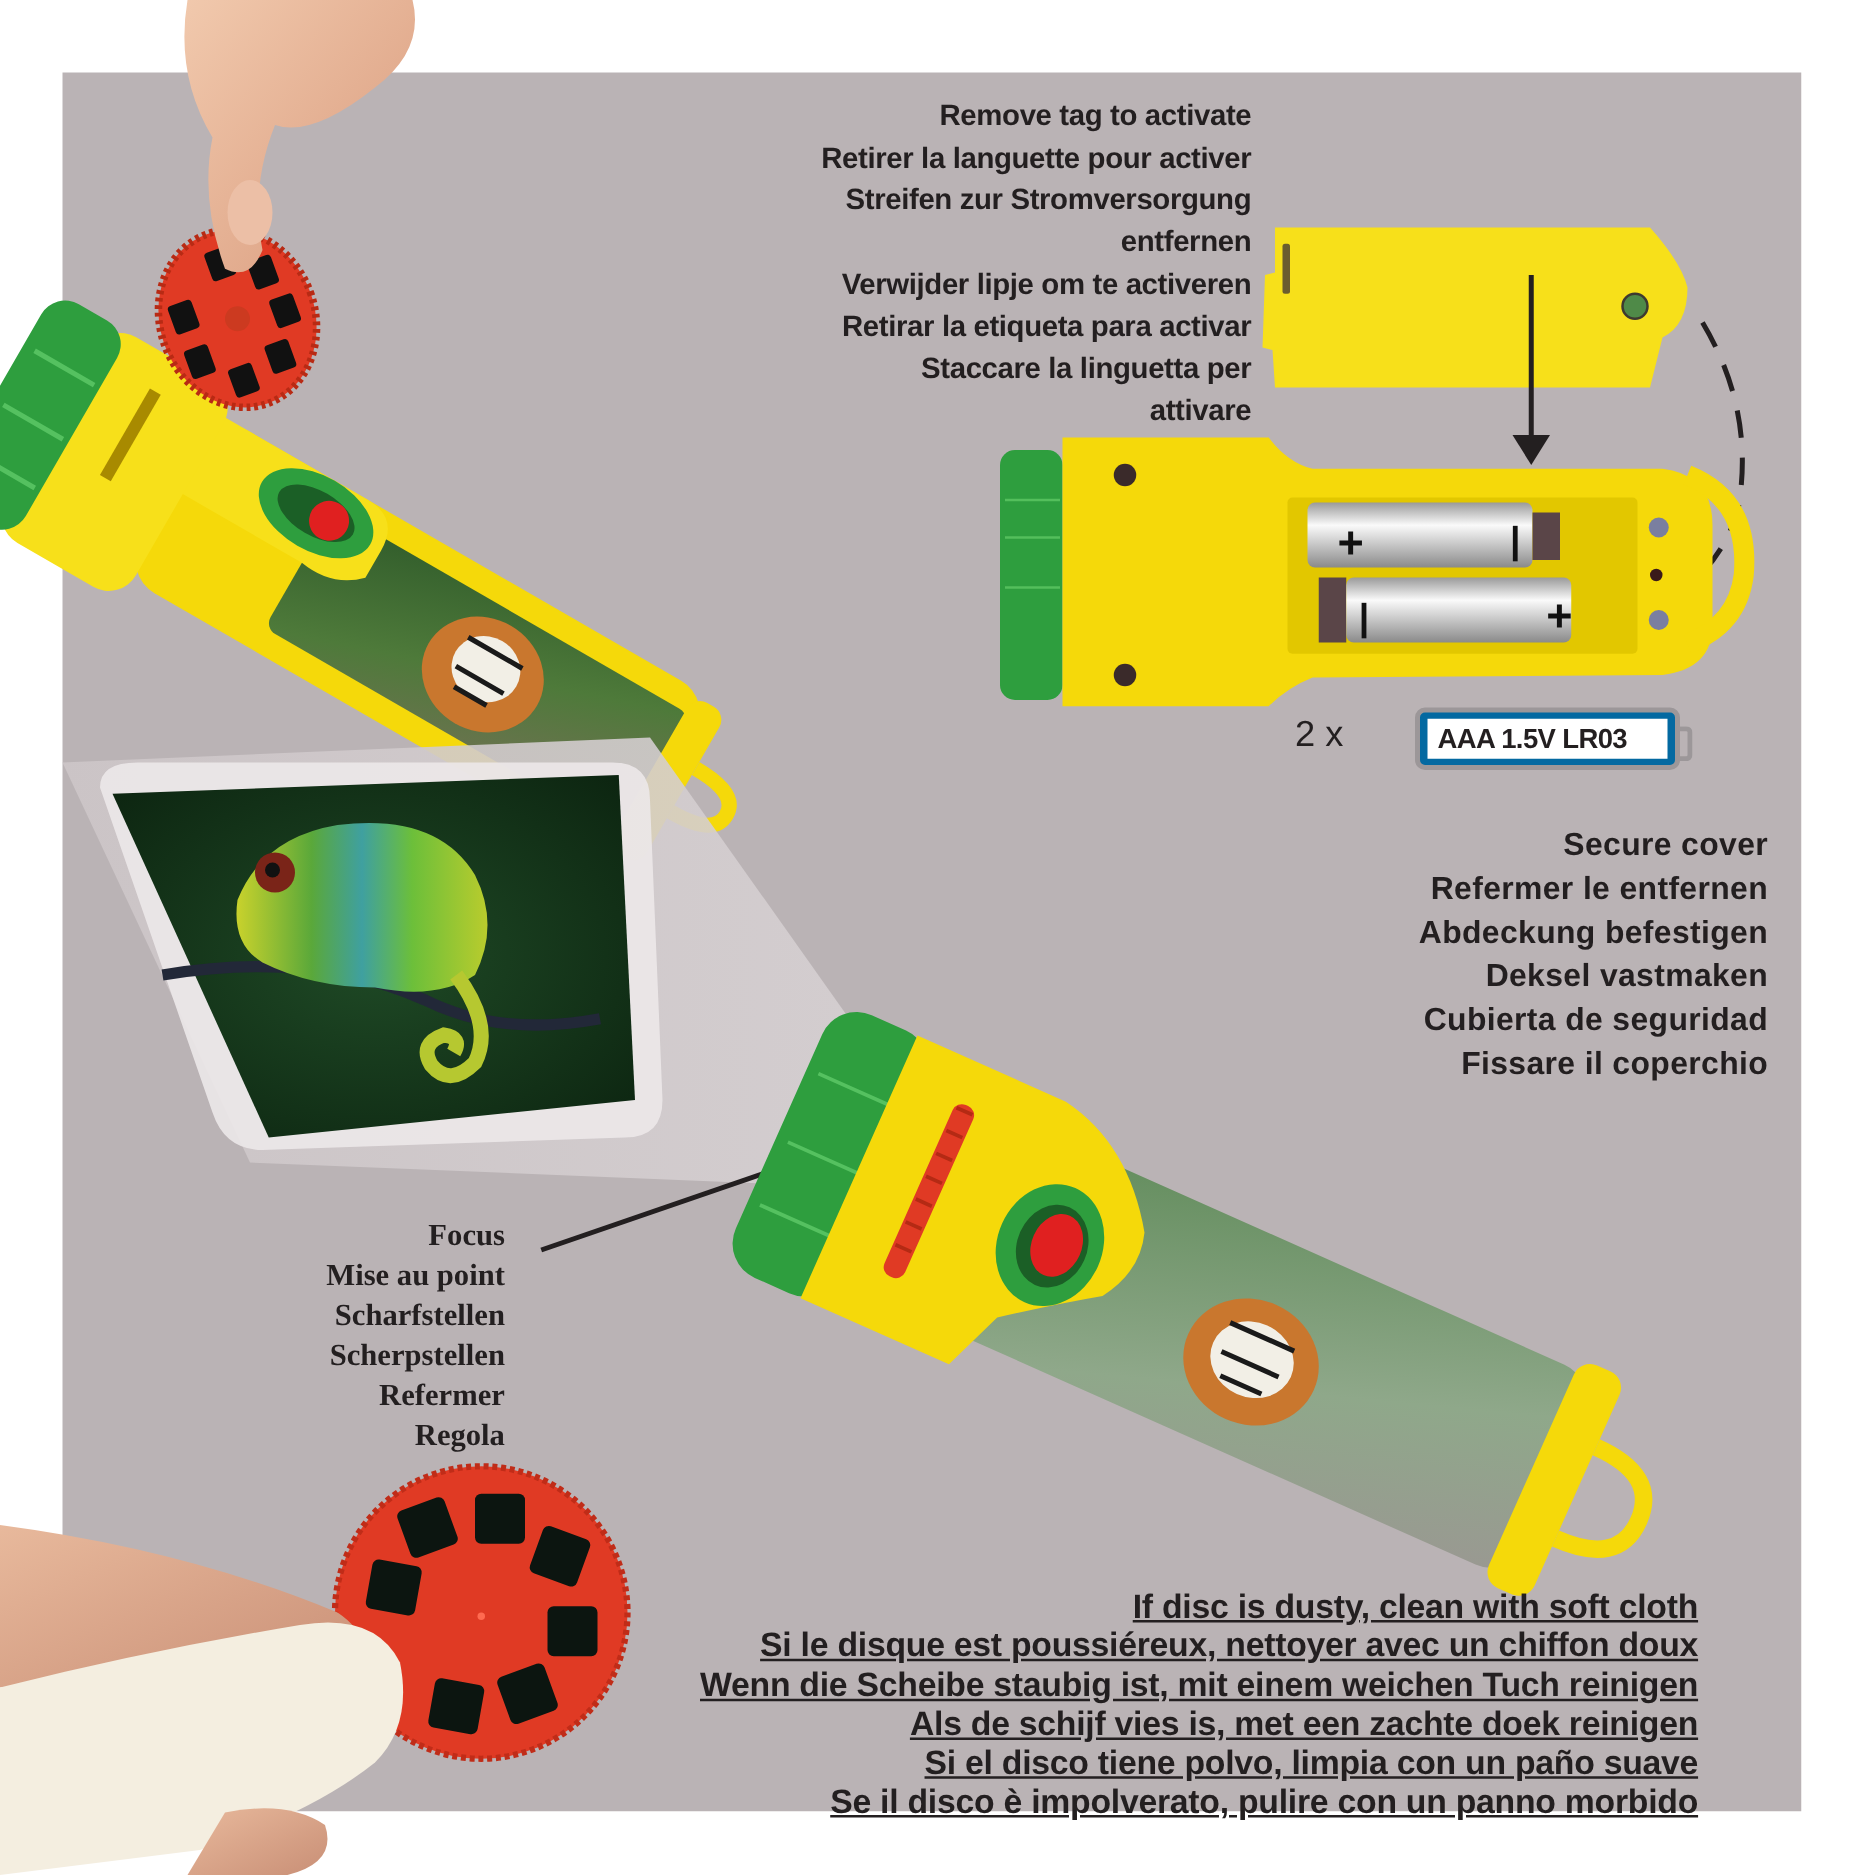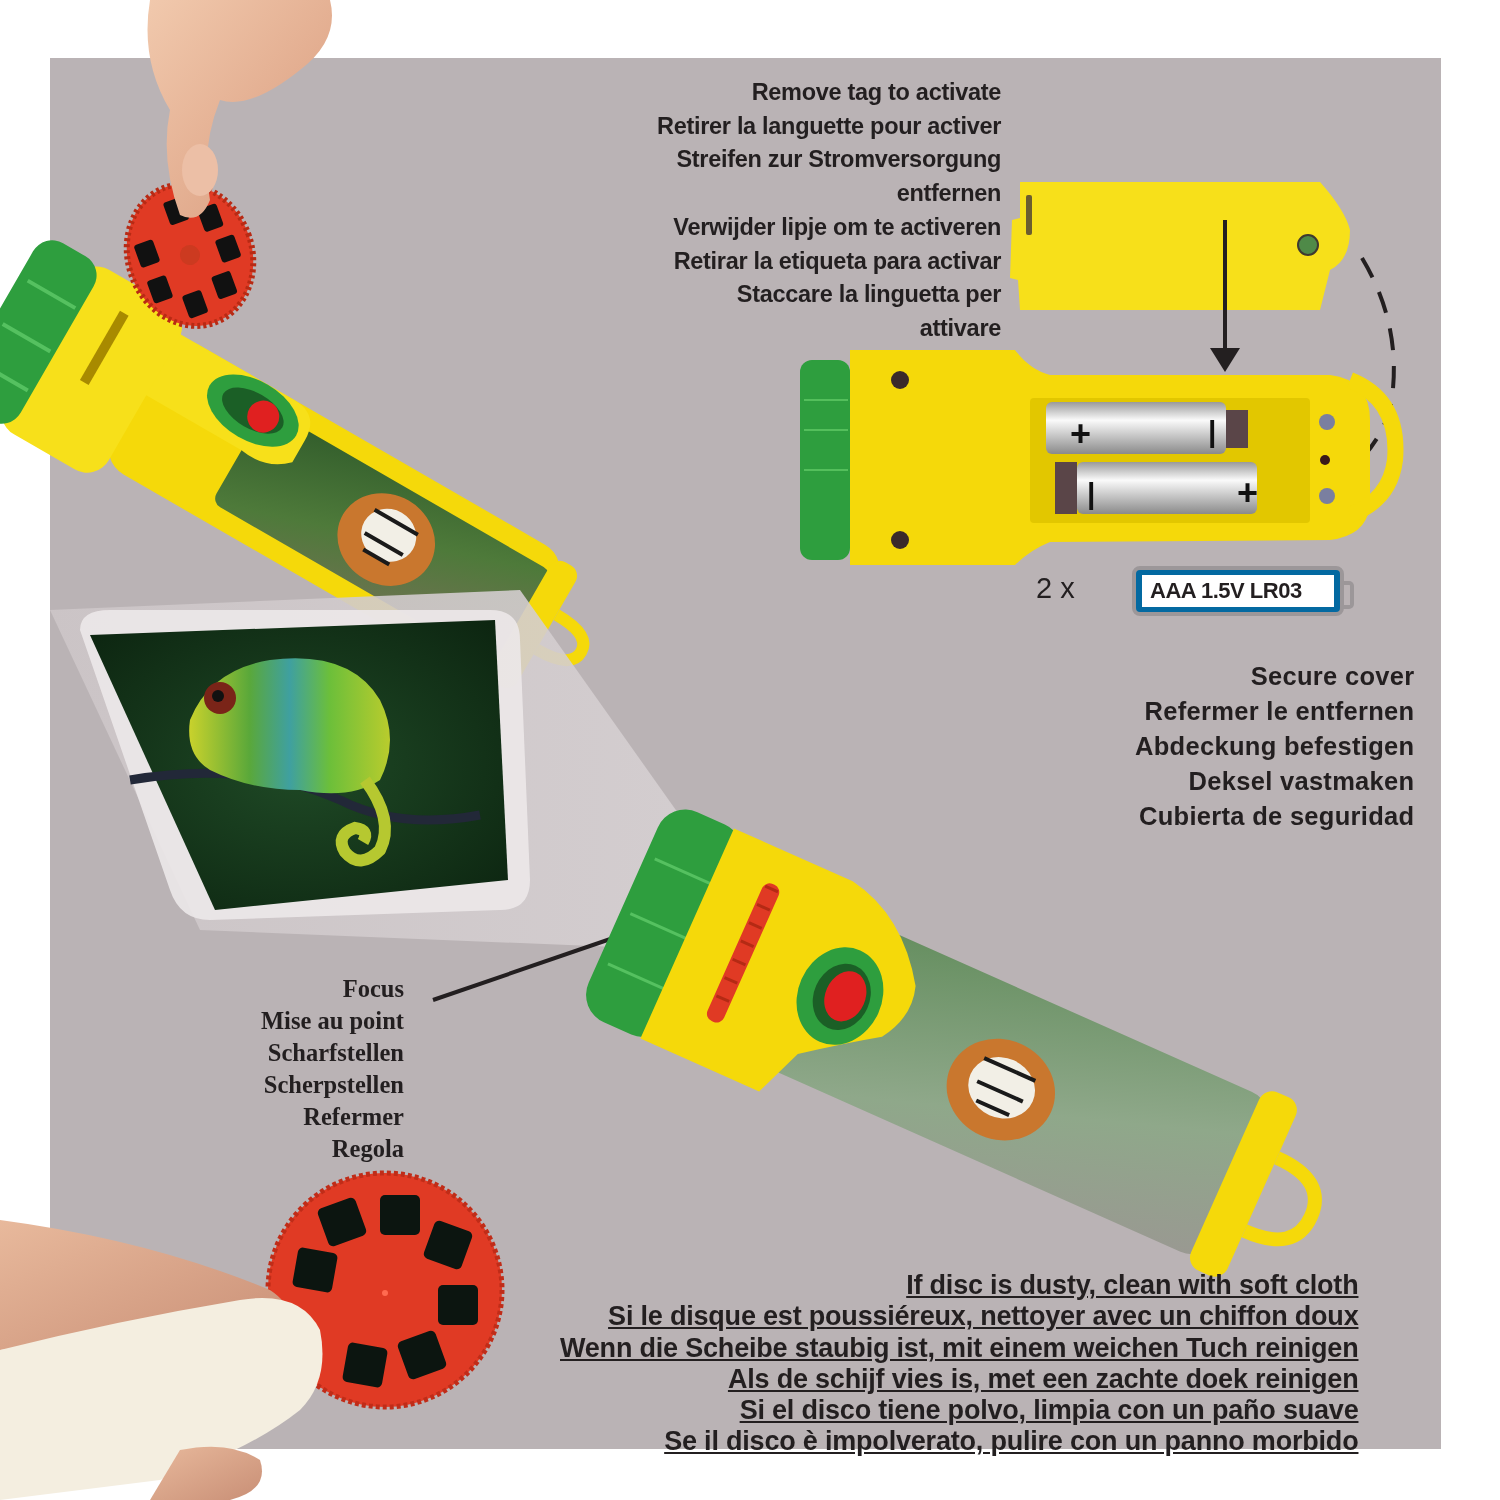--- a/index.html
+++ b/index.html
@@ -132,20 +132,21 @@
 <div class="battery-symbol">
   <div class="battery-label">AAA 1.5V LR03</div>
 </div>
 
 <ul class="txt" id="secure-cover">
   <li>Secure cover</li>
   <li>Refermer le entfernen</li>
   <li>Abdeckung befestigen</li>
   <li>Deksel vastmaken</li>
   <li>Cubierta de seguridad</li>
+  <li>Fissare il coperchio</li>
 </ul>
 
 <svg style="left:50px;top:590px;" width="1380" height="660" viewBox="0 0 1380 660">
   <defs>
     <linearGradient id="beam" x1="1" y1="0.5" x2="0" y2="0.5">
       <stop offset="0" stop-color="#d6d0d2"></stop>
         <stop offset="1" stop-color="#cdc6c8"></stop>
     </linearGradient>
     <radialGradient id="jungle" cx="0.5" cy="0.5" r="0.7">
       <stop offset="0" stop-color="#1f4a26"></stop>

